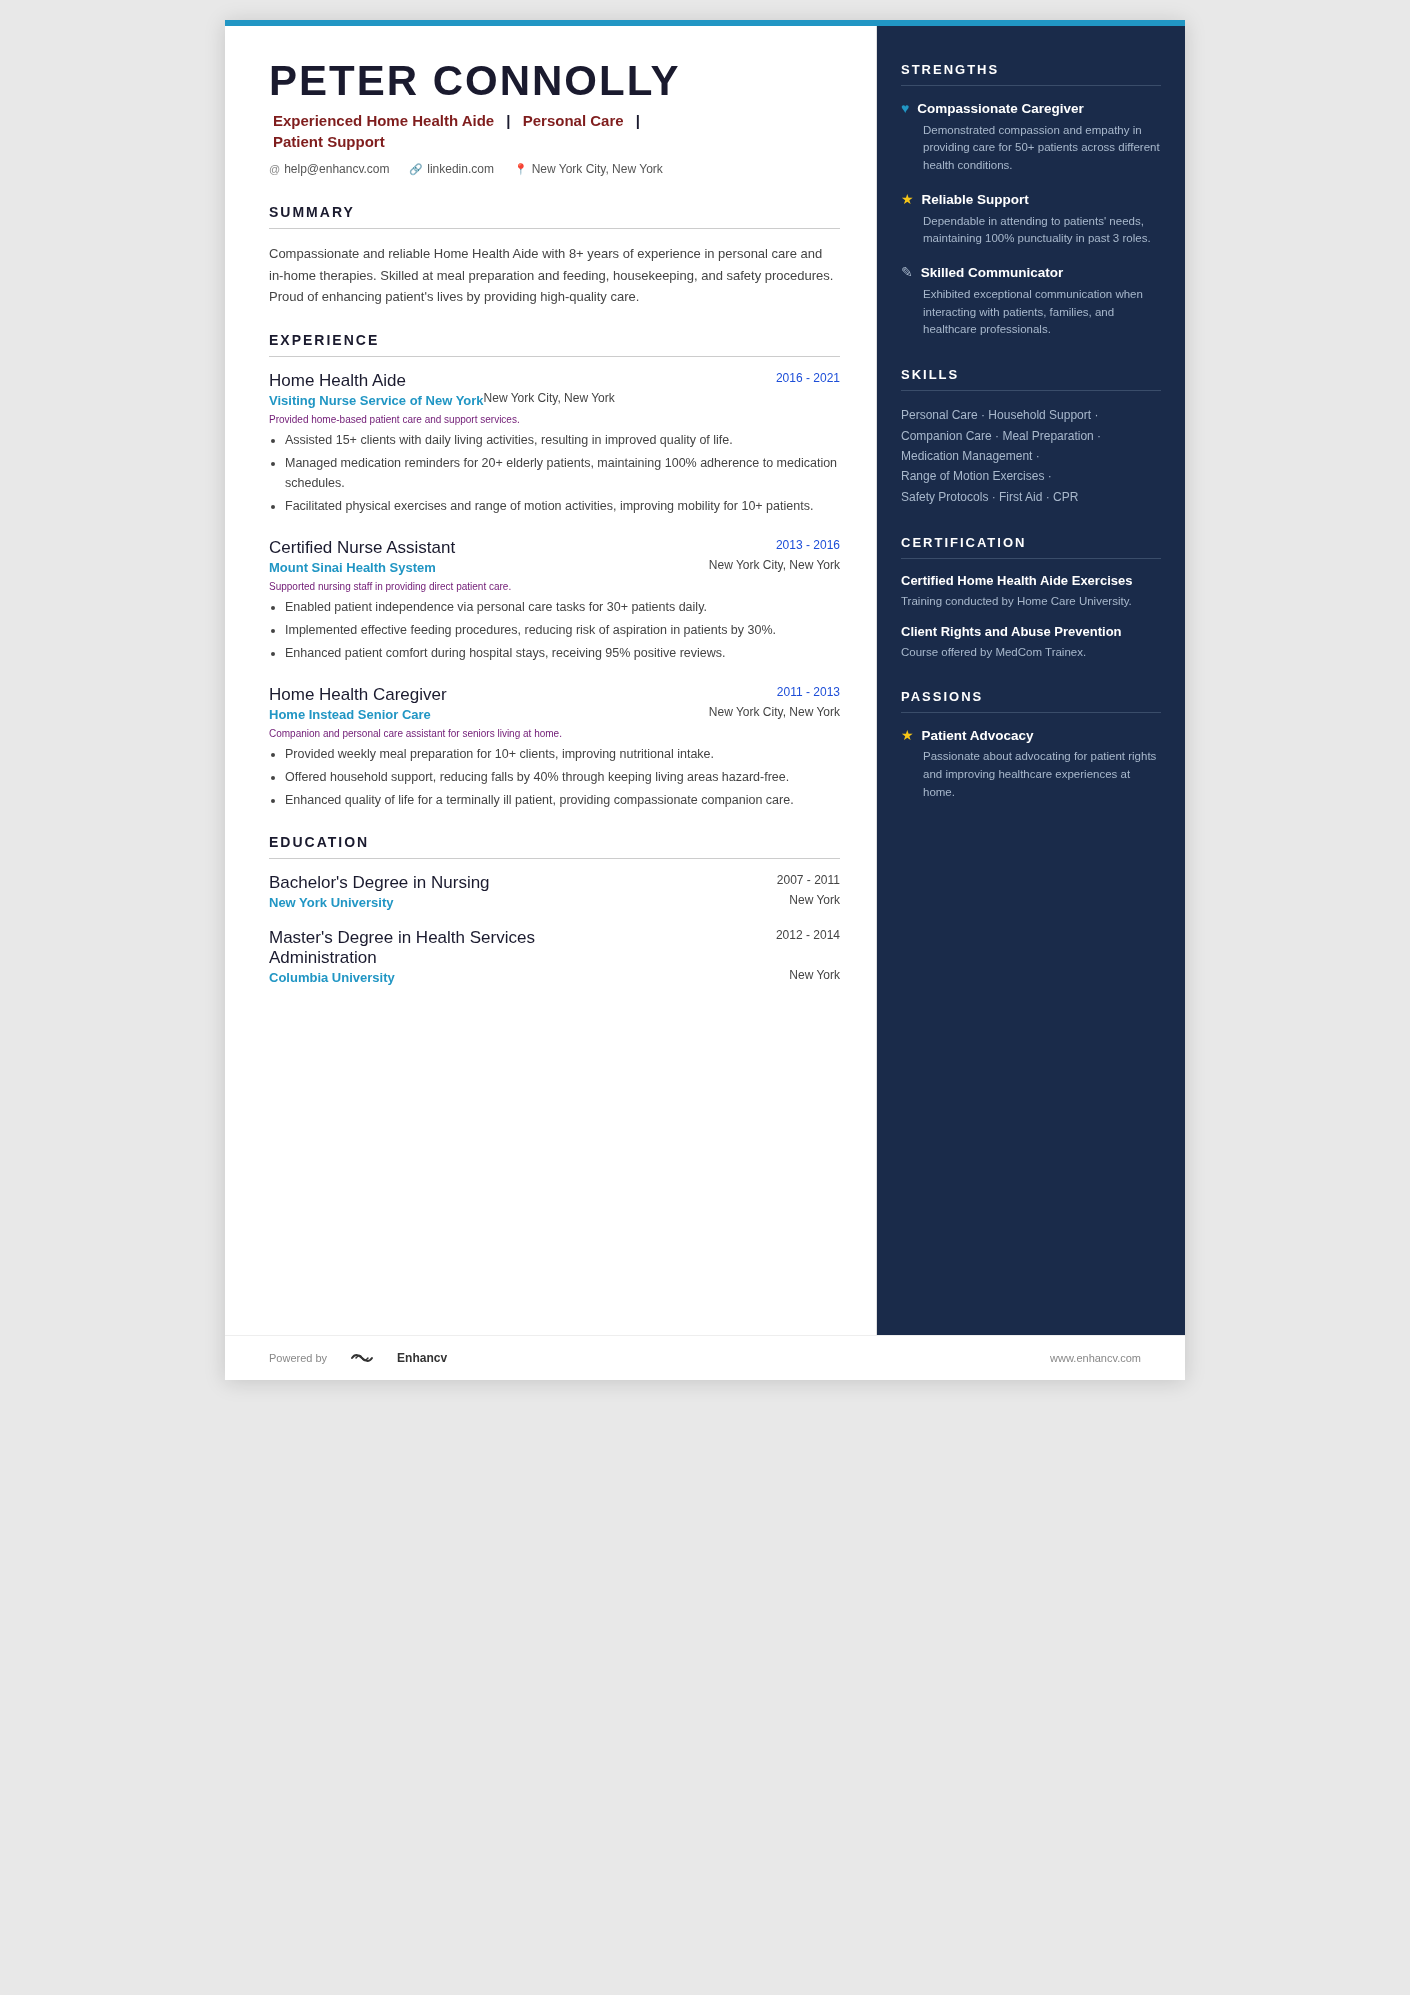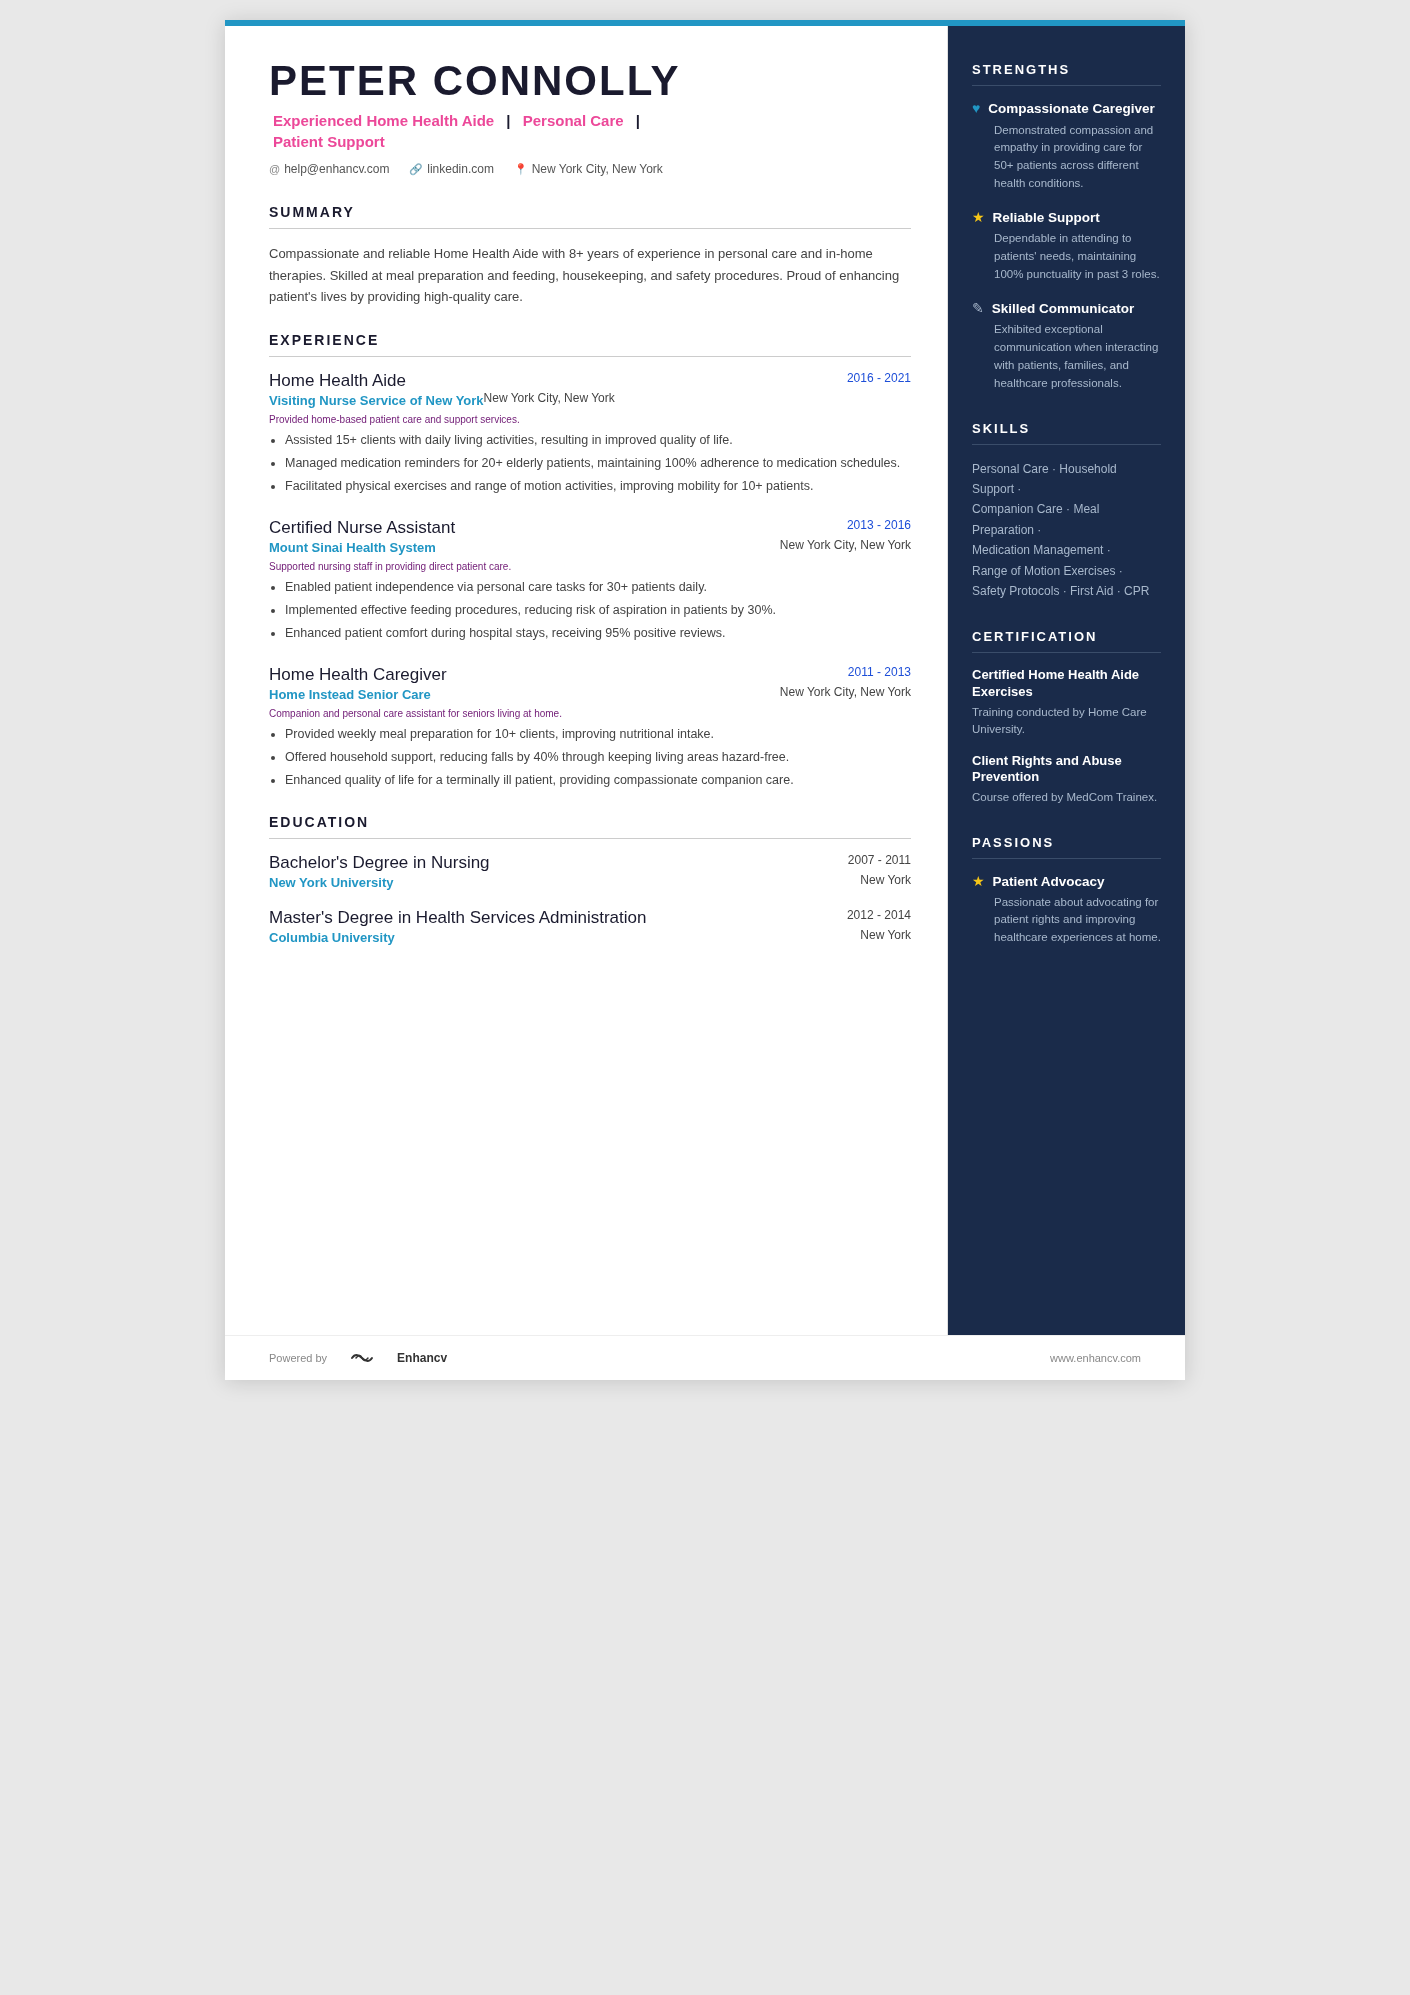--- a/index.html
+++ b/index.html
@@ -50,21 +50,21 @@
     }
     .tagline {
       color: #2196c4;
       font-size: 15px;
       font-weight: 600;
       margin-top: 6px;
       font-family: Arial, sans-serif;
       line-height: 1.4;
     }
     .tagline span {
-      color: #ec4899;
+      color: #7f1d1d;
       margin: 0 4px;
     }
     .contact-row {
       display: flex;
       gap: 20px;
       margin-top: 10px;
       font-size: 12px;
       color: #555;
       font-family: Arial, sans-serif;
     }
@@ -172,21 +172,21 @@
       font-family: Arial, sans-serif;
       text-align: right;
     }
     .edu-date {
       font-size: 12px;
       color: #444;
       font-family: Arial, sans-serif;
     }
     
     .right-col {
-      width: 237px;
+      width: 308px;
       background: #1a2b4a;
       padding: 36px 24px 40px 24px;
       color: white;
     }
     .right-section {
       margin-bottom: 28px;
     }
     .right-section-title {
       font-size: 13px;
       font-weight: 700;

